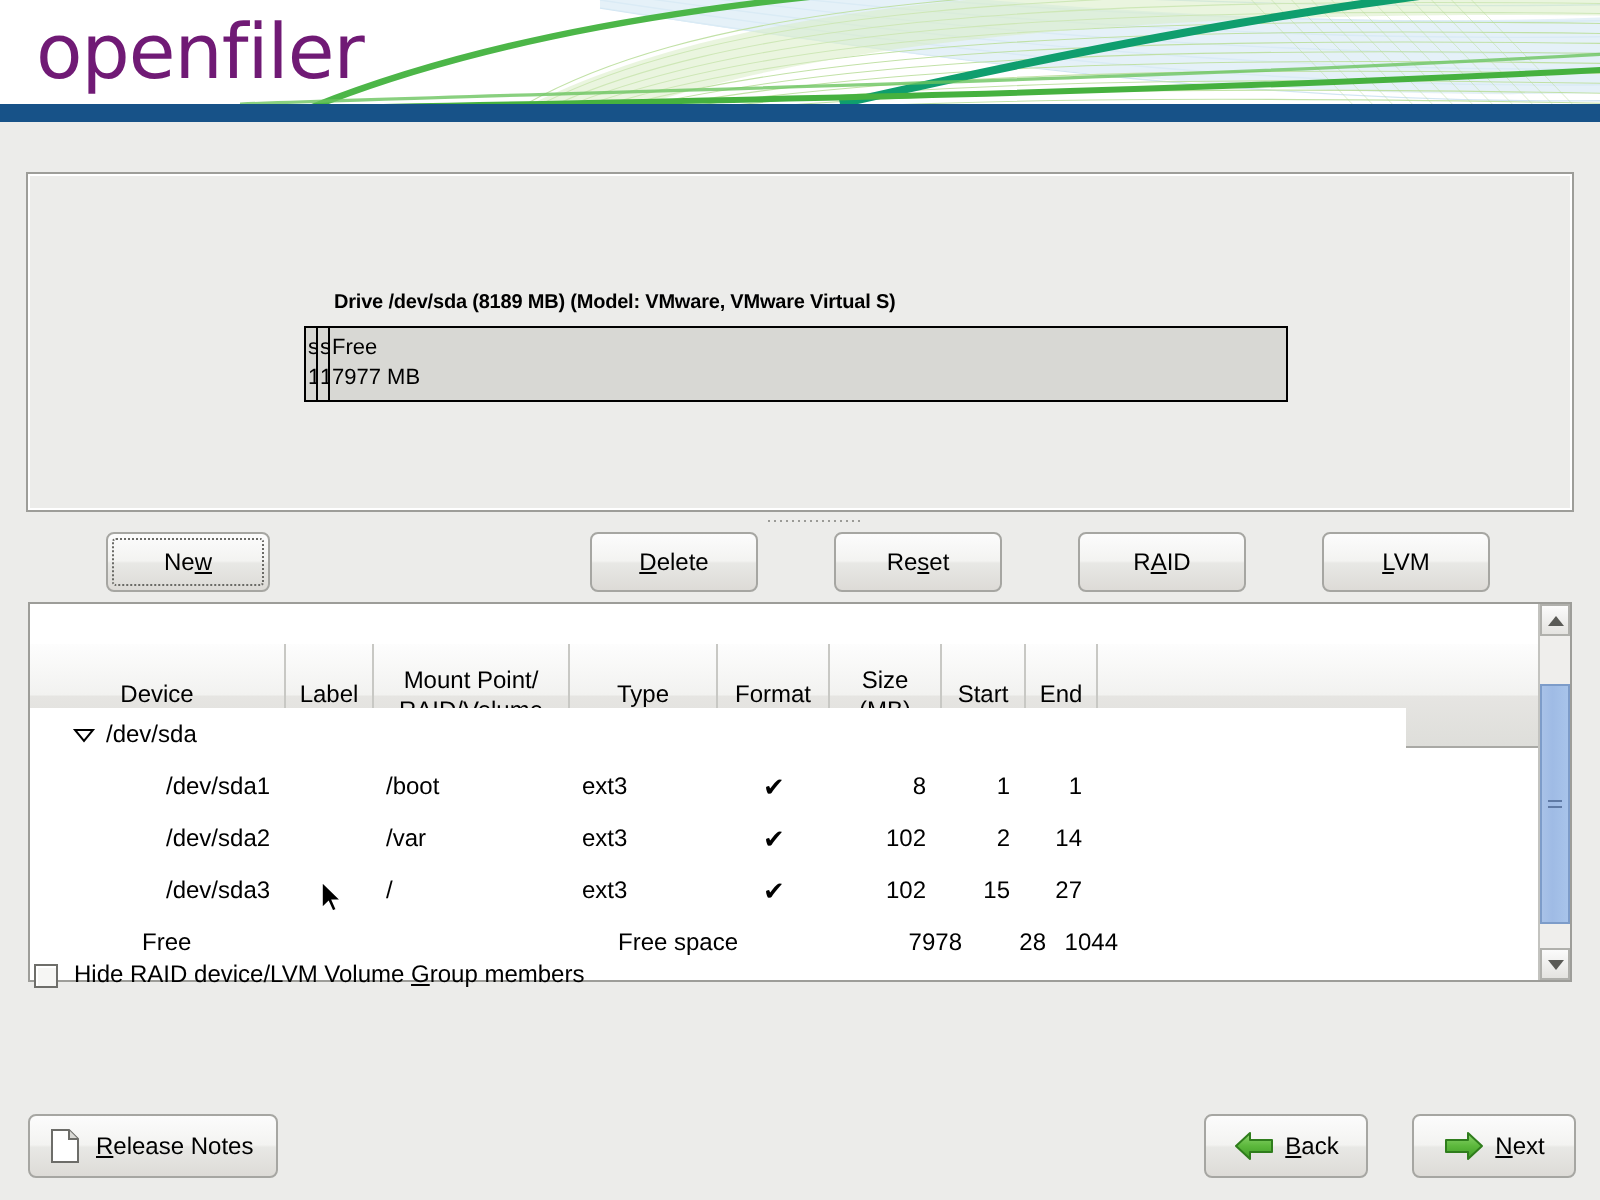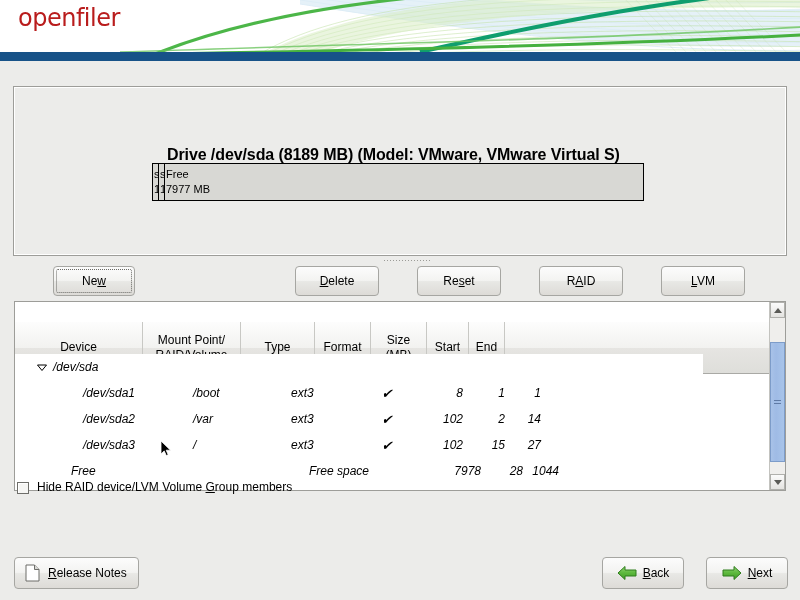--- a/index.html
+++ b/index.html
@@ -18,42 +18,42 @@
 
   
   #banner {
     position: absolute; left: 0; top: 0; width: 800px; height: 52px;
     background: #ffffff;
     overflow: hidden;
   }
   #banner svg { position: absolute; left: 0; top: 0; }
   #logo {
     position: absolute; left: 18px; top: 4px;
-    font-size: 24px;
+    font-size: 38px;
     letter-spacing: -0.5px;
-    color: #b91c1c;
+    color: #701a75;
     font-family: "DejaVu Sans", sans-serif;
     font-weight: 400;
   }
   #bluebar {
     position: absolute; left: 0; top: 52px; width: 800px; height: 9px;
     background: #175288;
   }
 
   
   #drive-panel {
     position: absolute; left: 13px; top: 86px; width: 774px; height: 170px;
     background: #ececea;
     border: 1px solid #9d9d99;
     box-shadow: inset 1px 1px 0 #ffffff, inset -1px -1px 0 #ffffff;
     box-sizing: border-box;
   }
   #drive-title {
     position: absolute; left: 152px; top: 146px;
-    font-size: 16px; font-weight: bold;
+    font-size: 10px; font-weight: bold;
     letter-spacing: -0.1px;
     white-space: nowrap;
     padding-left: 15px;
   }
   #drive-bar {
     position: absolute; left: 152px; top: 163px; width: 492px; height: 38px;
     border: 1px solid #000;
     background: #d8d8d4;
     box-sizing: border-box;
     display: flex;
@@ -138,21 +138,20 @@
     font-size: 12px;
     border-right: 1px solid #c8c8c4;
     box-sizing: border-box;
     line-height: 15px;
     height: 51px;
   }
   .th:last-child { border-right: none; }
   #tbody {
     position: absolute; left: 0; top: 52px; width: 688px; bottom: 0;
     background: #fff;
-    font-style: italic;
   }
   .trow {
     height: 26px;
     display: flex;
     align-items: center;
     font-size: 12px;
   }
   .cell { box-sizing: border-box; display: flex; align-items: center; height: 26px; }
   .cell.num { justify-content: flex-end; padding-right: 8px; }
   .cell.ctr { justify-content: center; }
@@ -347,20 +346,23 @@
   <button class="btn" id="btn-raid">
     <span>R<span class="u">A</span>ID</span>
   </button>
 </div>
 
 <div id="table-wrap">
   <div id="thead">
       <div class="th" style="width: 128px; flex: 0 0 128px;">
         <div>Device</div>
       </div>
+      <div class="th" style="width: 44px; flex: 0 0 44px;">
+        <div>Label</div>
+      </div>
       <div class="th" style="width: 98px; flex: 0 0 98px;">
         <div>Mount Point/<br>RAID/Volume</div>
       </div>
       <div class="th" style="width: 74px; flex: 0 0 74px;">
         <div>Type</div>
       </div>
       <div class="th" style="width: 56px; flex: 0 0 56px;">
         <div>Format</div>
       </div>
       <div class="th" style="width: 56px; flex: 0 0 56px;">

